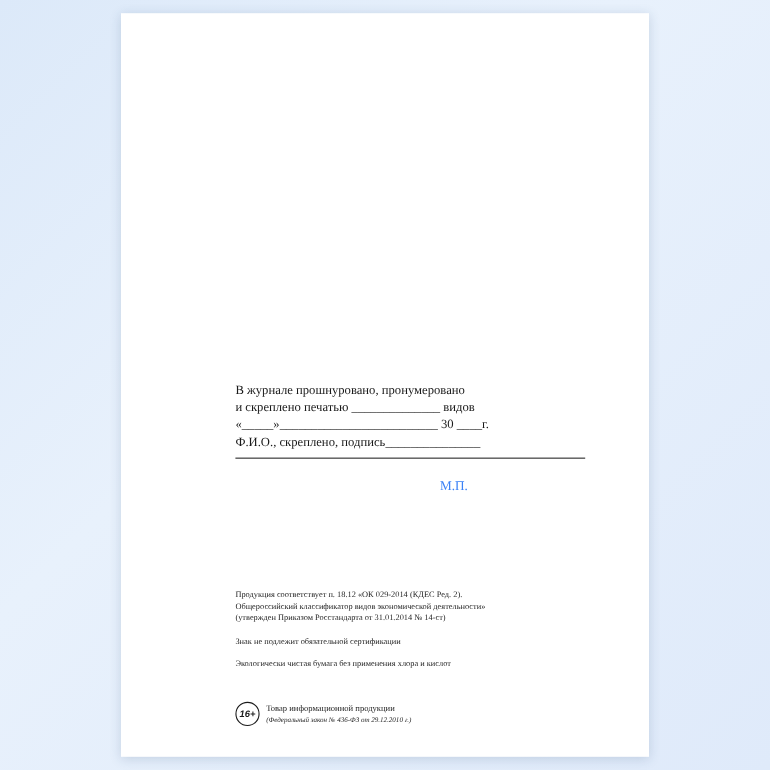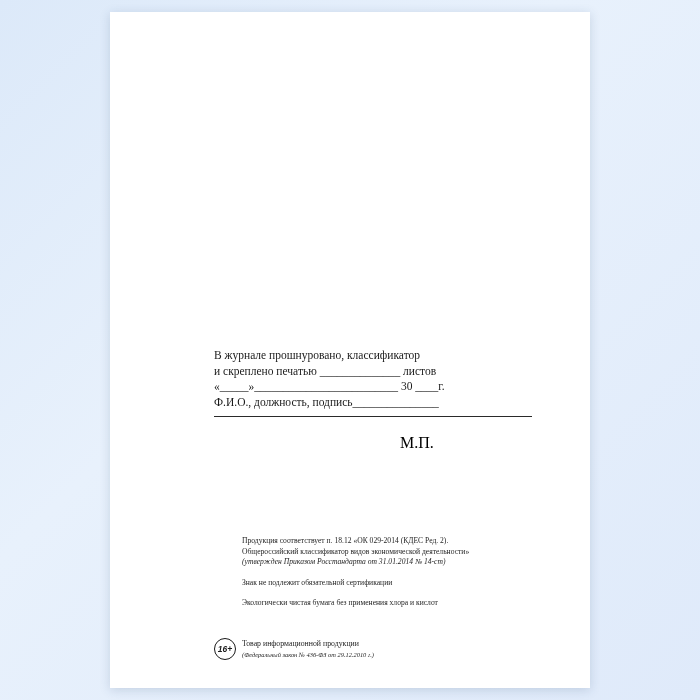--- a/index.html
+++ b/index.html
@@ -45,38 +45,36 @@
     display: block;
     width: 318px;
     border-bottom: 1px solid #2a2a2a;
     margin-top: 5px;
     height: 1px;
   }
   .mp {
     position: absolute;
     left: 290px;
     top: 422px;
-    font-size: 16px;
-    color: #000000;
+    font-size: 12px;
+    color: #3b82f6;
   }
   .legal {
     position: absolute;
     left: 104px;
     top: 524px;
     width: 330px;
     font-size: 7.6px;
     line-height: 10.6px;
     color: #242424;
   }
   .legal .para {
     margin-bottom: 10px;
-    margin-left: 28px;
   }
   .legal .italic {
-    font-style: italic;
   }
   .mark-row {
     position: absolute;
     left: 104px;
     top: 626px;
     display: flex;
     align-items: center;
     gap: 6px;
   }
   .age-badge {
@@ -106,24 +104,24 @@
     margin-top: 1px;
   }
 </style>
 </head>
 <body>
 
 <div class="stage">
   <div class="page">
 
     <div class="declaration">
-      <div class="line">В журнале прошнуровано, классификатор</div>
-      <div class="line">и скреплено печатью ______________ листов</div>
+      <div class="line">В журнале прошнуровано, пронумеровано</div>
+      <div class="line">и скреплено печатью ______________ видов</div>
       <div class="line">«_____»_________________________ 30 ____г.</div>
-      <div class="line">Ф.И.О., должность, подпись_______________</div>
+      <div class="line">Ф.И.О., скреплено, подпись_______________</div>
       <span class="rule"></span>
     </div>
 
     <div class="mp">М.П.</div>
 
     <div class="legal">
       <div class="para">
         <div>Продукция соответствует п. 18.12 «ОК 029-2014 (КДЕС Ред. 2).</div>
         <div>Общероссийский классификатор видов экономической деятельности»</div>
         <div class="italic">(утвержден Приказом Росстандарта от 31.01.2014 № 14-ст)</div>

